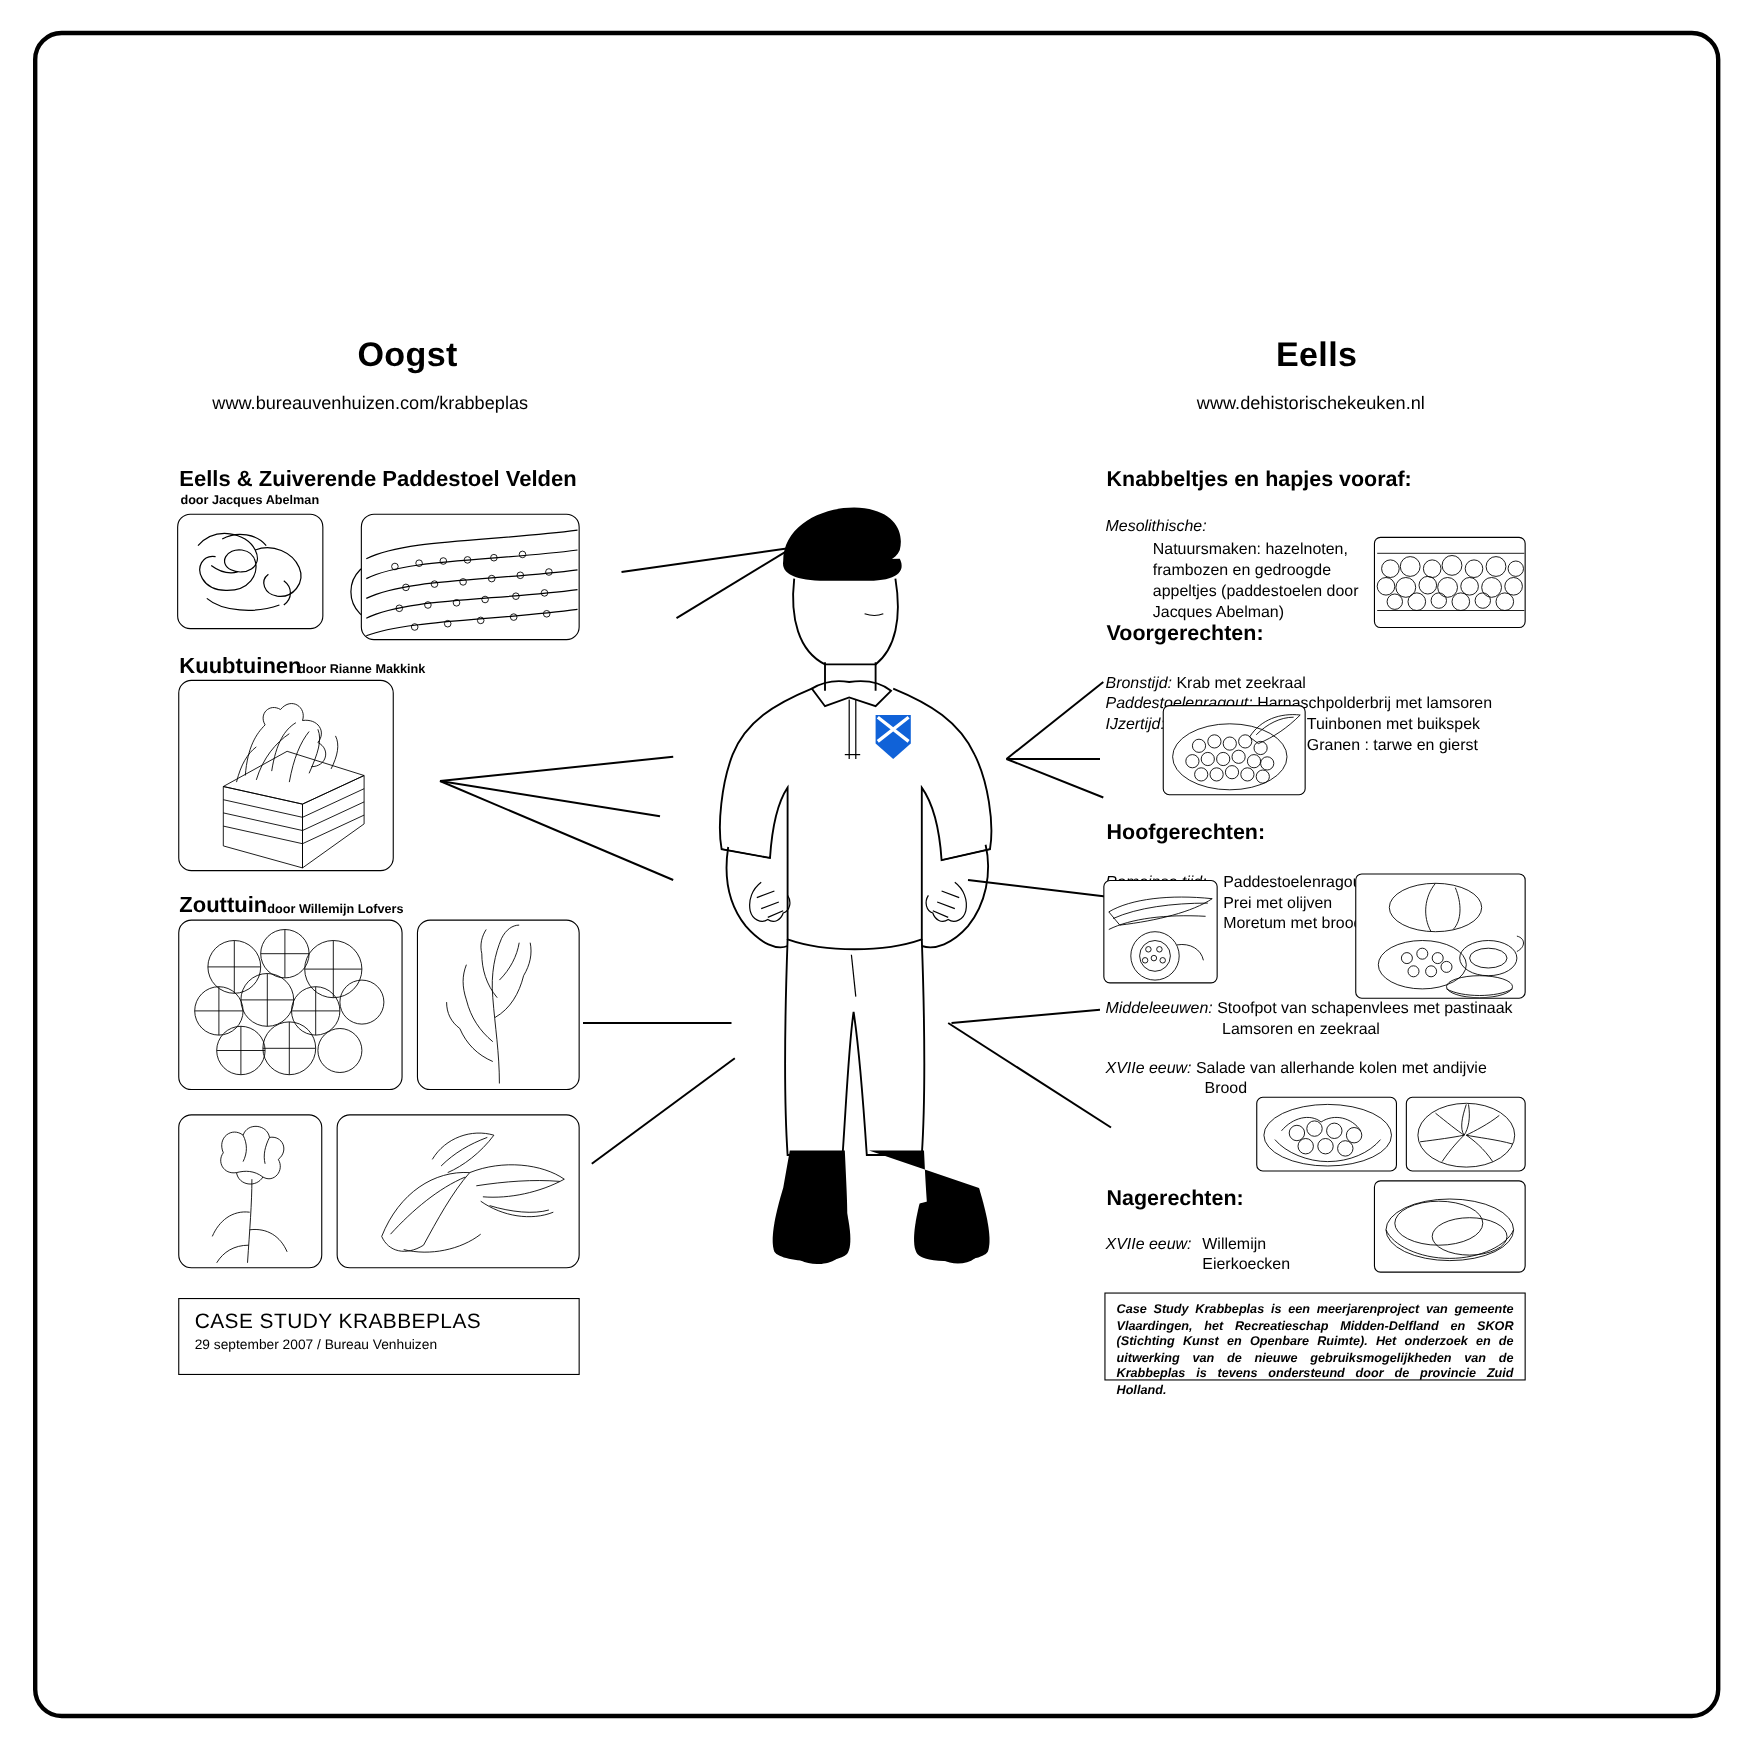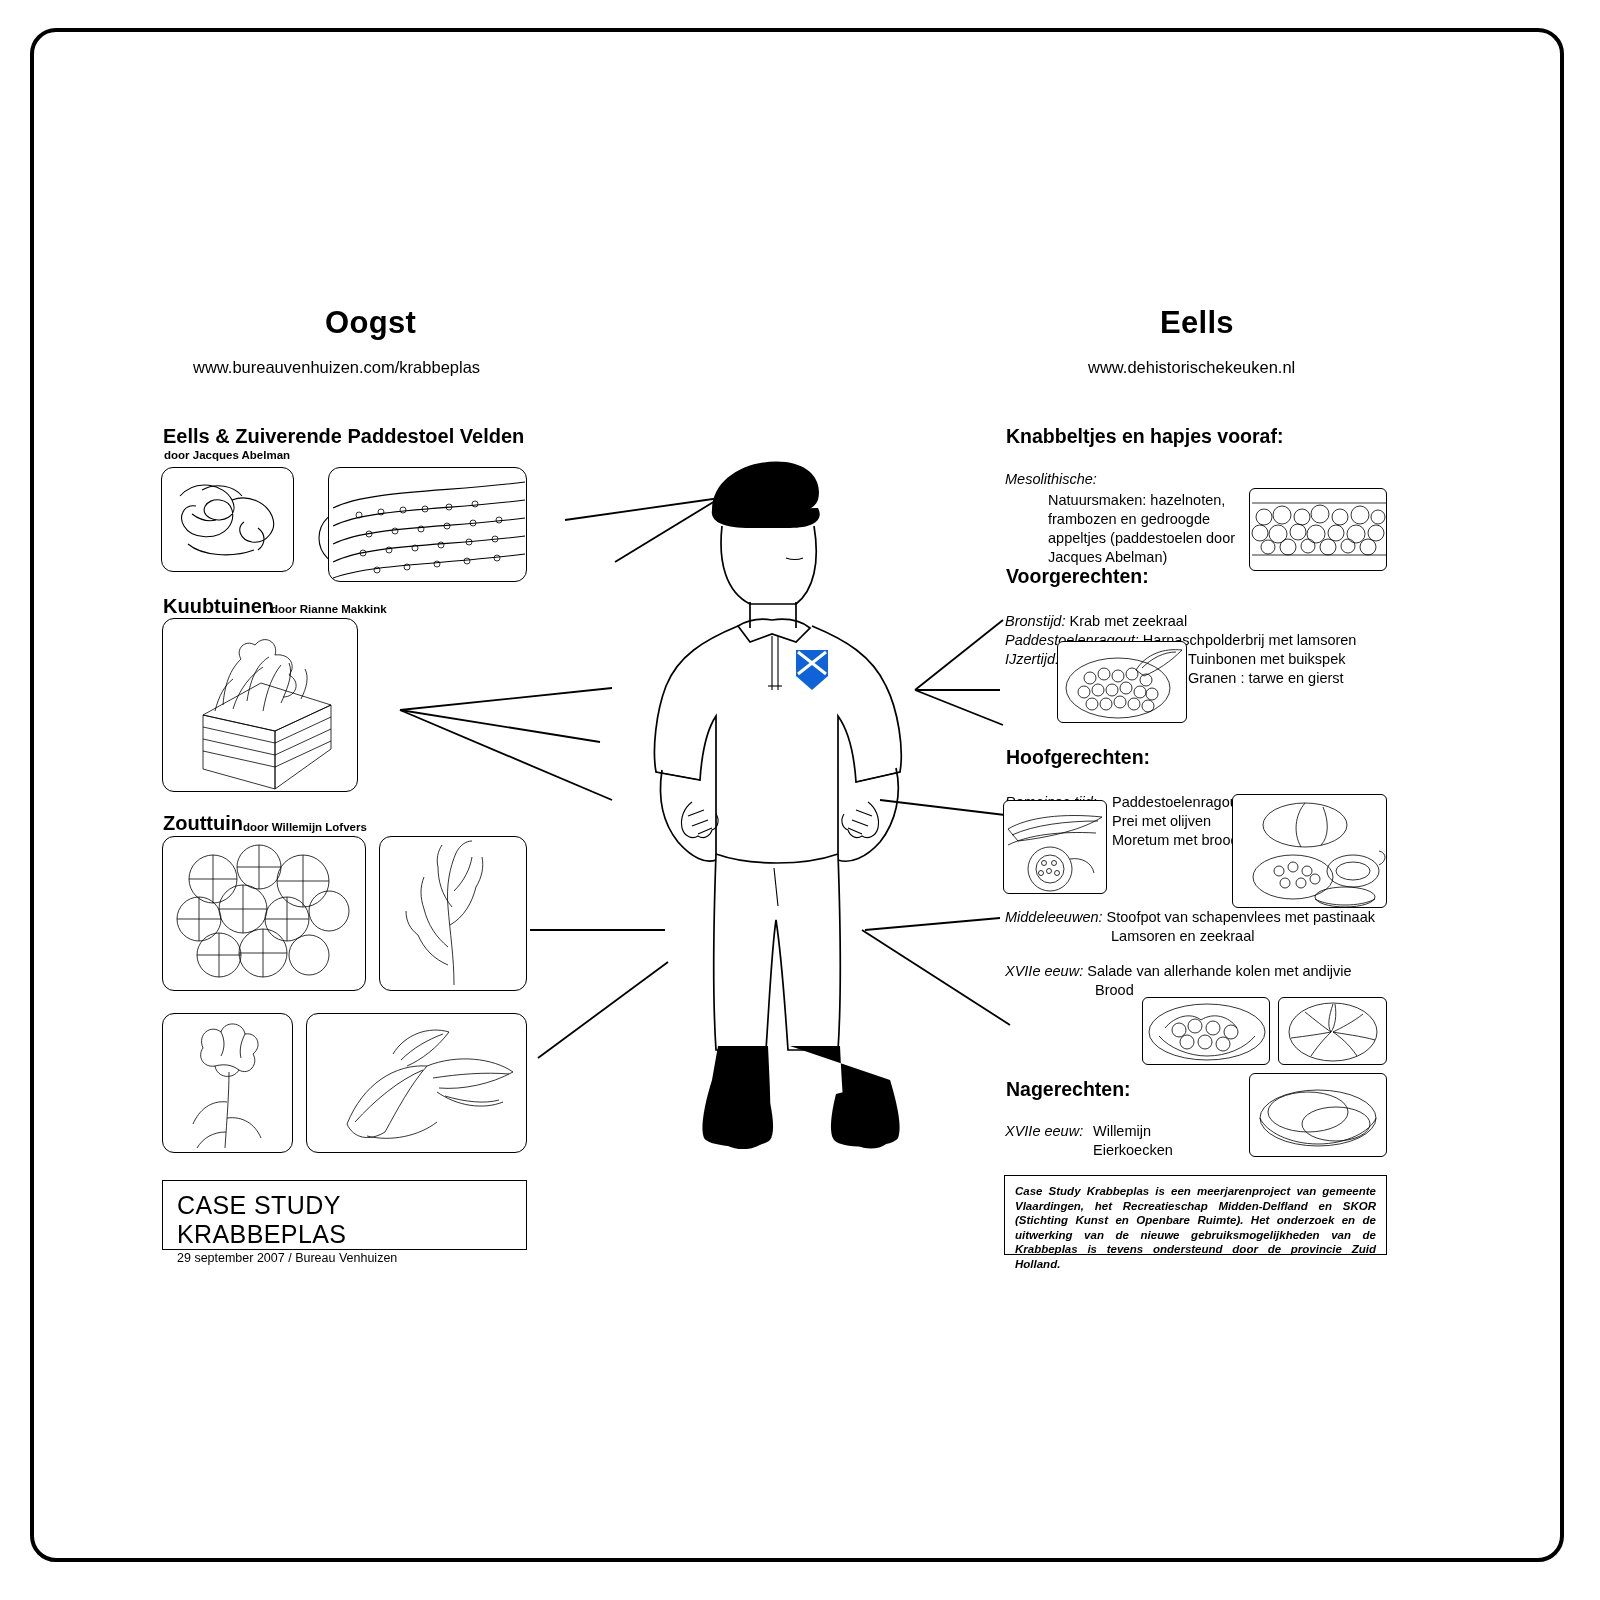--- a/index.html
+++ b/index.html
@@ -82,21 +82,21 @@
   .frame.r6 { border-radius: 6px; }
 
   .caption-box {
     position: absolute;
     border: 1.6px solid #000;
     box-sizing: border-box;
     background: #fff;
     padding: 10px 14px;
   }
   .caption-box .t1 {
-    font-size: 25px;
+    font-size: 19px;
     letter-spacing: 0.4px;
   }
   .caption-box .t2 {
     font-size: 12.5px;
     margin-top: 2px;
   }
 
   .credit-box {
     position: absolute;
     border: 1.6px solid #000;

